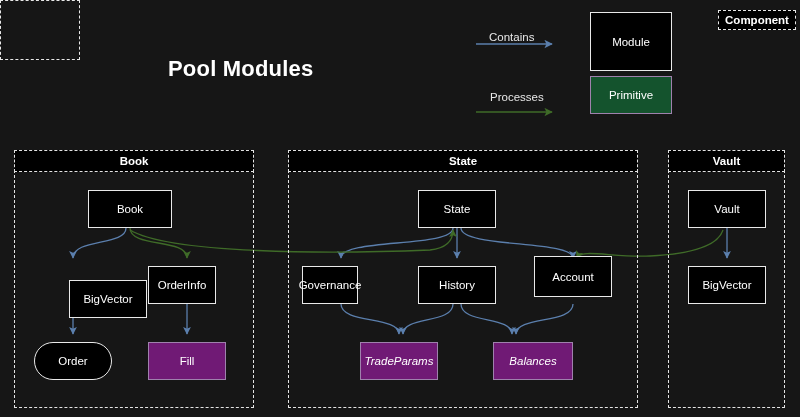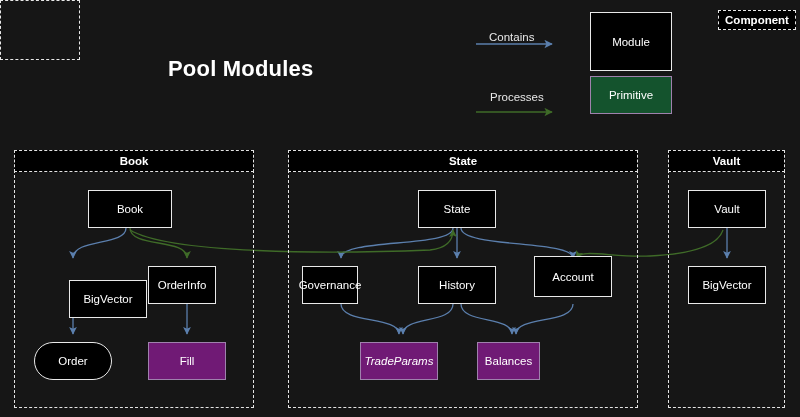--- a/index.html
+++ b/index.html
@@ -197,18 +197,18 @@
       <div class="node module" style="left: 88px; top: 190px; width: 84px; height: 38px;">Book</div>
       <div class="node module" style="left: 34px; top: 280px; width: 78px; height: 38px; margin-left: 35px;">BigVector</div>
       <div class="node module" style="left: 148px; top: 266px; width: 68px; height: 38px;">OrderInfo</div>
       <div class="node module" style="left: 34px; top: 342px; width: 78px; height: 38px; border-radius: 19px;">Order</div>
       <div class="node primitive" style="left: 148px; top: 342px; width: 78px; height: 38px;">Fill</div>
       <div class="node module" style="left: 418px; top: 190px; width: 78px; height: 38px;">State</div>
       <div class="node module" style="left: 302px; top: 266px; width: 56px; height: 38px;">Governance</div>
       <div class="node module" style="left: 418px; top: 266px; width: 78px; height: 38px;">History</div>
       <div class="node module" style="left: 534px; top: 256px; width: 78px; height: 41px;">Account</div>
       <div class="node primitive" style="left: 360px; top: 342px; width: 78px; height: 38px; font-style: italic;">TradeParams</div>
-      <div class="node primitive" style="left: 477px; top: 342px; width: 63px; height: 38px;">Balances</div>
+      <div class="node primitive" style="left: 493px; top: 342px; width: 80px; height: 38px; font-style: italic;">Balances</div>
       <div class="node module" style="left: 688px; top: 190px; width: 78px; height: 38px;">Vault</div>
       <div class="node module" style="left: 688px; top: 266px; width: 78px; height: 38px;">BigVector</div>
     </div>
 
 </div>
 
 </body></html>

